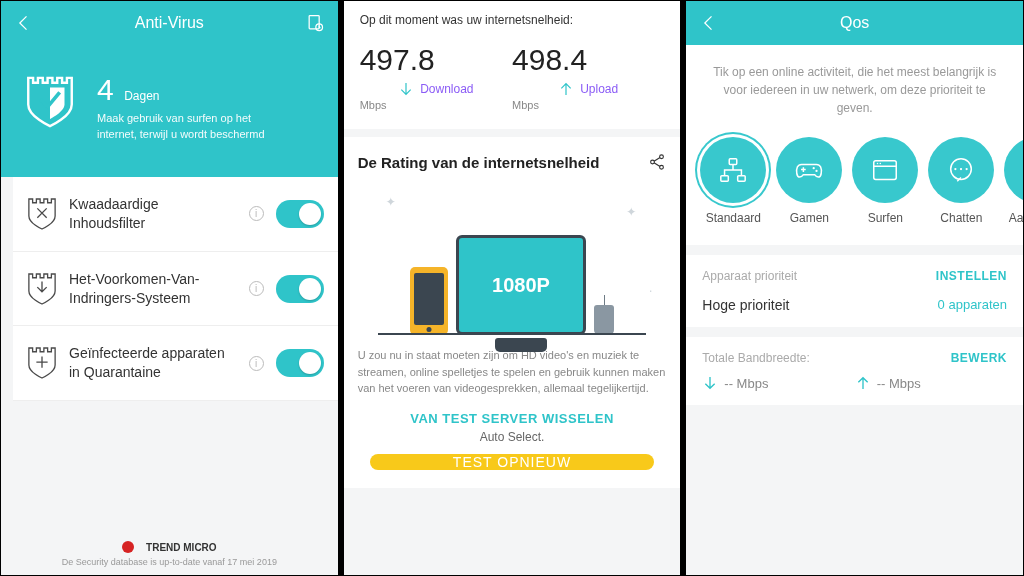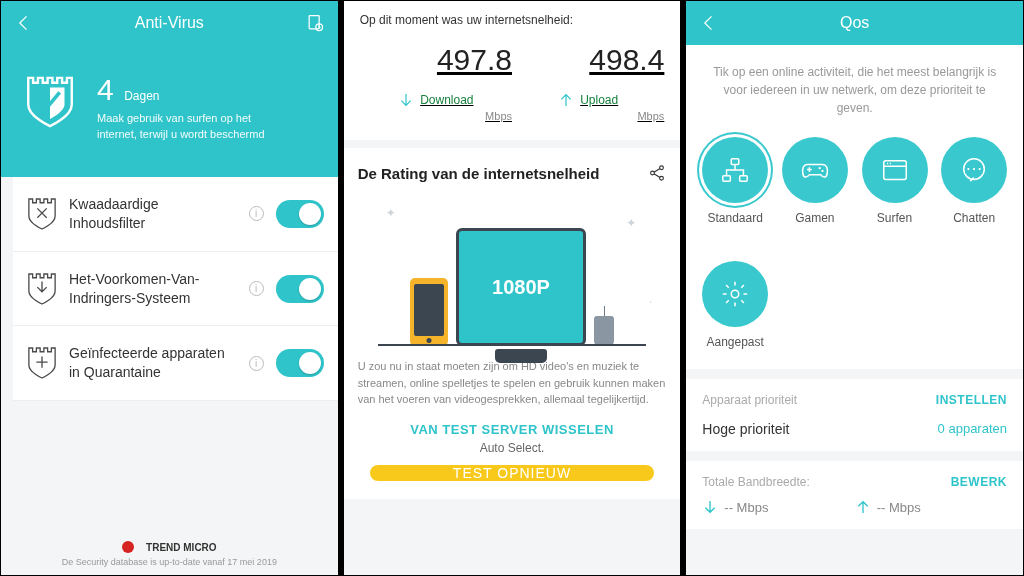--- a/index.html
+++ b/index.html
@@ -27,49 +27,49 @@
   .toggle { width: 48px; height: 28px; background: #2fc4c9; border-radius: 14px; position: relative; flex-shrink: 0; }
   .toggle::after { content: ""; width: 22px; height: 22px; background: #fff; border-radius: 50%; position: absolute; top: 3px; right: 3px; box-shadow: 0 1px 2px rgba(0,0,0,.2); }
   .p1-foot { position: absolute; bottom: 8px; left: 0; right: 0; text-align: center; font-size: 9px; color: #999; }
   .p1-foot .brand { display: flex; align-items: center; justify-content: center; gap: 12px; margin-bottom: 4px; color: #333; font-weight: 600; font-size: 10px; }
   .brand-dot { width: 12px; height: 12px; background: #d62323; border-radius: 50%; display: inline-block; position: relative; }
 
   
   .p2-top { background: #fff; padding: 12px 16px 18px; }
   .p2-cap { font-size: 12px; color: #333; margin-bottom: 16px; }
   .speeds { display: flex; }
-  .speed { flex: 1; text-align: right; text-decoration: underline; }
+  .speed { flex: 1; text-align: left; }
   .speed .val { font-size: 30px; color: #222; font-weight: 400; }
-  .speed .lab { display: flex; align-items: center; justify-content: center; gap: 6px; font-size: 12px; color: #15803d; margin-top: 15px; }
+  .speed .lab { display: flex; align-items: center; justify-content: center; gap: 6px; font-size: 12px; color: #8b5cf6; margin-top: 4px; }
   .speed .unit { font-size: 11px; color: #888; margin-top: 2px; }
   .arrow { width: 16px; height: 16px; }
   .p2-card { background: #fff; margin-top: 8px; padding: 16px 14px 18px; }
   .p2-card-h { display: flex; align-items: center; justify-content: space-between; font-size: 15px; font-weight: 600; color: #222; margin-bottom: 14px; }
   .share { width: 18px; height: 18px; }
   .illus { height: 150px; display: flex; align-items: flex-end; justify-content: center; gap: 8px; margin-bottom: 12px; position: relative; }
-  .monitor { width: 130px; height: 118px; background: #2fc4c9; border: 3px solid #3b4650; border-radius: 6px; position: relative; }
+  .monitor { width: 130px; height: 100px; background: #2fc4c9; border: 3px solid #3b4650; border-radius: 6px; position: relative; }
   .monitor::after { content: ""; position: absolute; bottom: -20px; left: 50%; transform: translateX(-50%); width: 52px; height: 14px; background: #3b4650; border-radius: 3px 3px 5px 5px; }
   .monitor .res { position: absolute; top: 50%; left: 50%; transform: translate(-50%,-50%); color: #fff; font-size: 20px; font-weight: 700; }
   .ph { width: 38px; height: 68px; background: #f5b429; border-radius: 5px; position: relative; }
   .ph::before { content: ""; position: absolute; top: 6px; left: 4px; right: 4px; bottom: 10px; background: #3b4650; border-radius: 2px; }
   .ph::after { content: ""; position: absolute; bottom: 3px; left: 50%; transform: translateX(-50%); width: 5px; height: 5px; border-radius: 50%; background: #3b4650; }
   .cup { width: 20px; height: 30px; background: #8a97a2; border-radius: 3px 3px 5px 5px; position: relative; }
   .cup::before { content: ""; position: absolute; top: -10px; left: 50%; width: 1px; height: 10px; background: #6e7b85; }
   .base { position: absolute; bottom: 0; left: 20px; right: 20px; height: 2px; background: #3b4650; }
   .spark { position: absolute; color: #cfd6db; font-size: 12px; }
   .sp1 { top: 10px; left: 28px; } .sp2 { top: 20px; right: 30px; } .sp3 { bottom: 40px; right: 14px; }
   .p2-desc { font-size: 11px; color: #888; line-height: 1.5; margin-bottom: 14px; }
   .p2-link { text-align: center; font-size: 13px; font-weight: 600; color: #2fc4c9; letter-spacing: .5px; }
   .p2-auto { text-align: center; font-size: 12px; color: #666; margin-top: 4px; }
   .p2-btn { margin: 10px 12px 0; background: #f8c91a; color: #fff; text-align: center; padding: 0 0; border-radius: 24px; font-size: 14px; letter-spacing: 1px; font-weight: 500; }
 
   
   .p3-body { background: #fff; padding: 18px 14px 20px; }
   .p3-cap { text-align: center; font-size: 12px; color: #999; line-height: 1.5; margin-bottom: 20px; padding: 0 10px; }
-  .grid { display: grid; grid-template-columns: repeat(4,1fr); gap: 36px 10px; }
+  .grid { display: grid; grid-template-columns: repeat(5,1fr); gap: 14px 10px; }
   .tile { text-align: center; }
   .circ { width: 66px; height: 66px; border-radius: 50%; background: #38c8cd; margin: 0 auto 8px; display: flex; align-items: center; justify-content: center; }
   .circ svg { width: 30px; height: 30px; stroke: #fff; fill: none; stroke-width: 1.6; }
   .circ.sel { box-shadow: 0 0 0 3px #fff, 0 0 0 5px #38c8cd; }
   .tile .tl { font-size: 12px; color: #555; }
   .sec { background: #fff; margin-top: 10px; padding: 14px 16px; }
   .sec-h { display: flex; justify-content: space-between; font-size: 12px; color: #aaa; }
   .sec-h .act { color: #2fc4c9; font-weight: 600; letter-spacing: .5px; }
   .sec-row { display: flex; justify-content: space-between; margin-top: 14px; font-size: 14px; color: #333; }
   .sec-row .v { color: #2fc4c9; font-size: 13px; }

